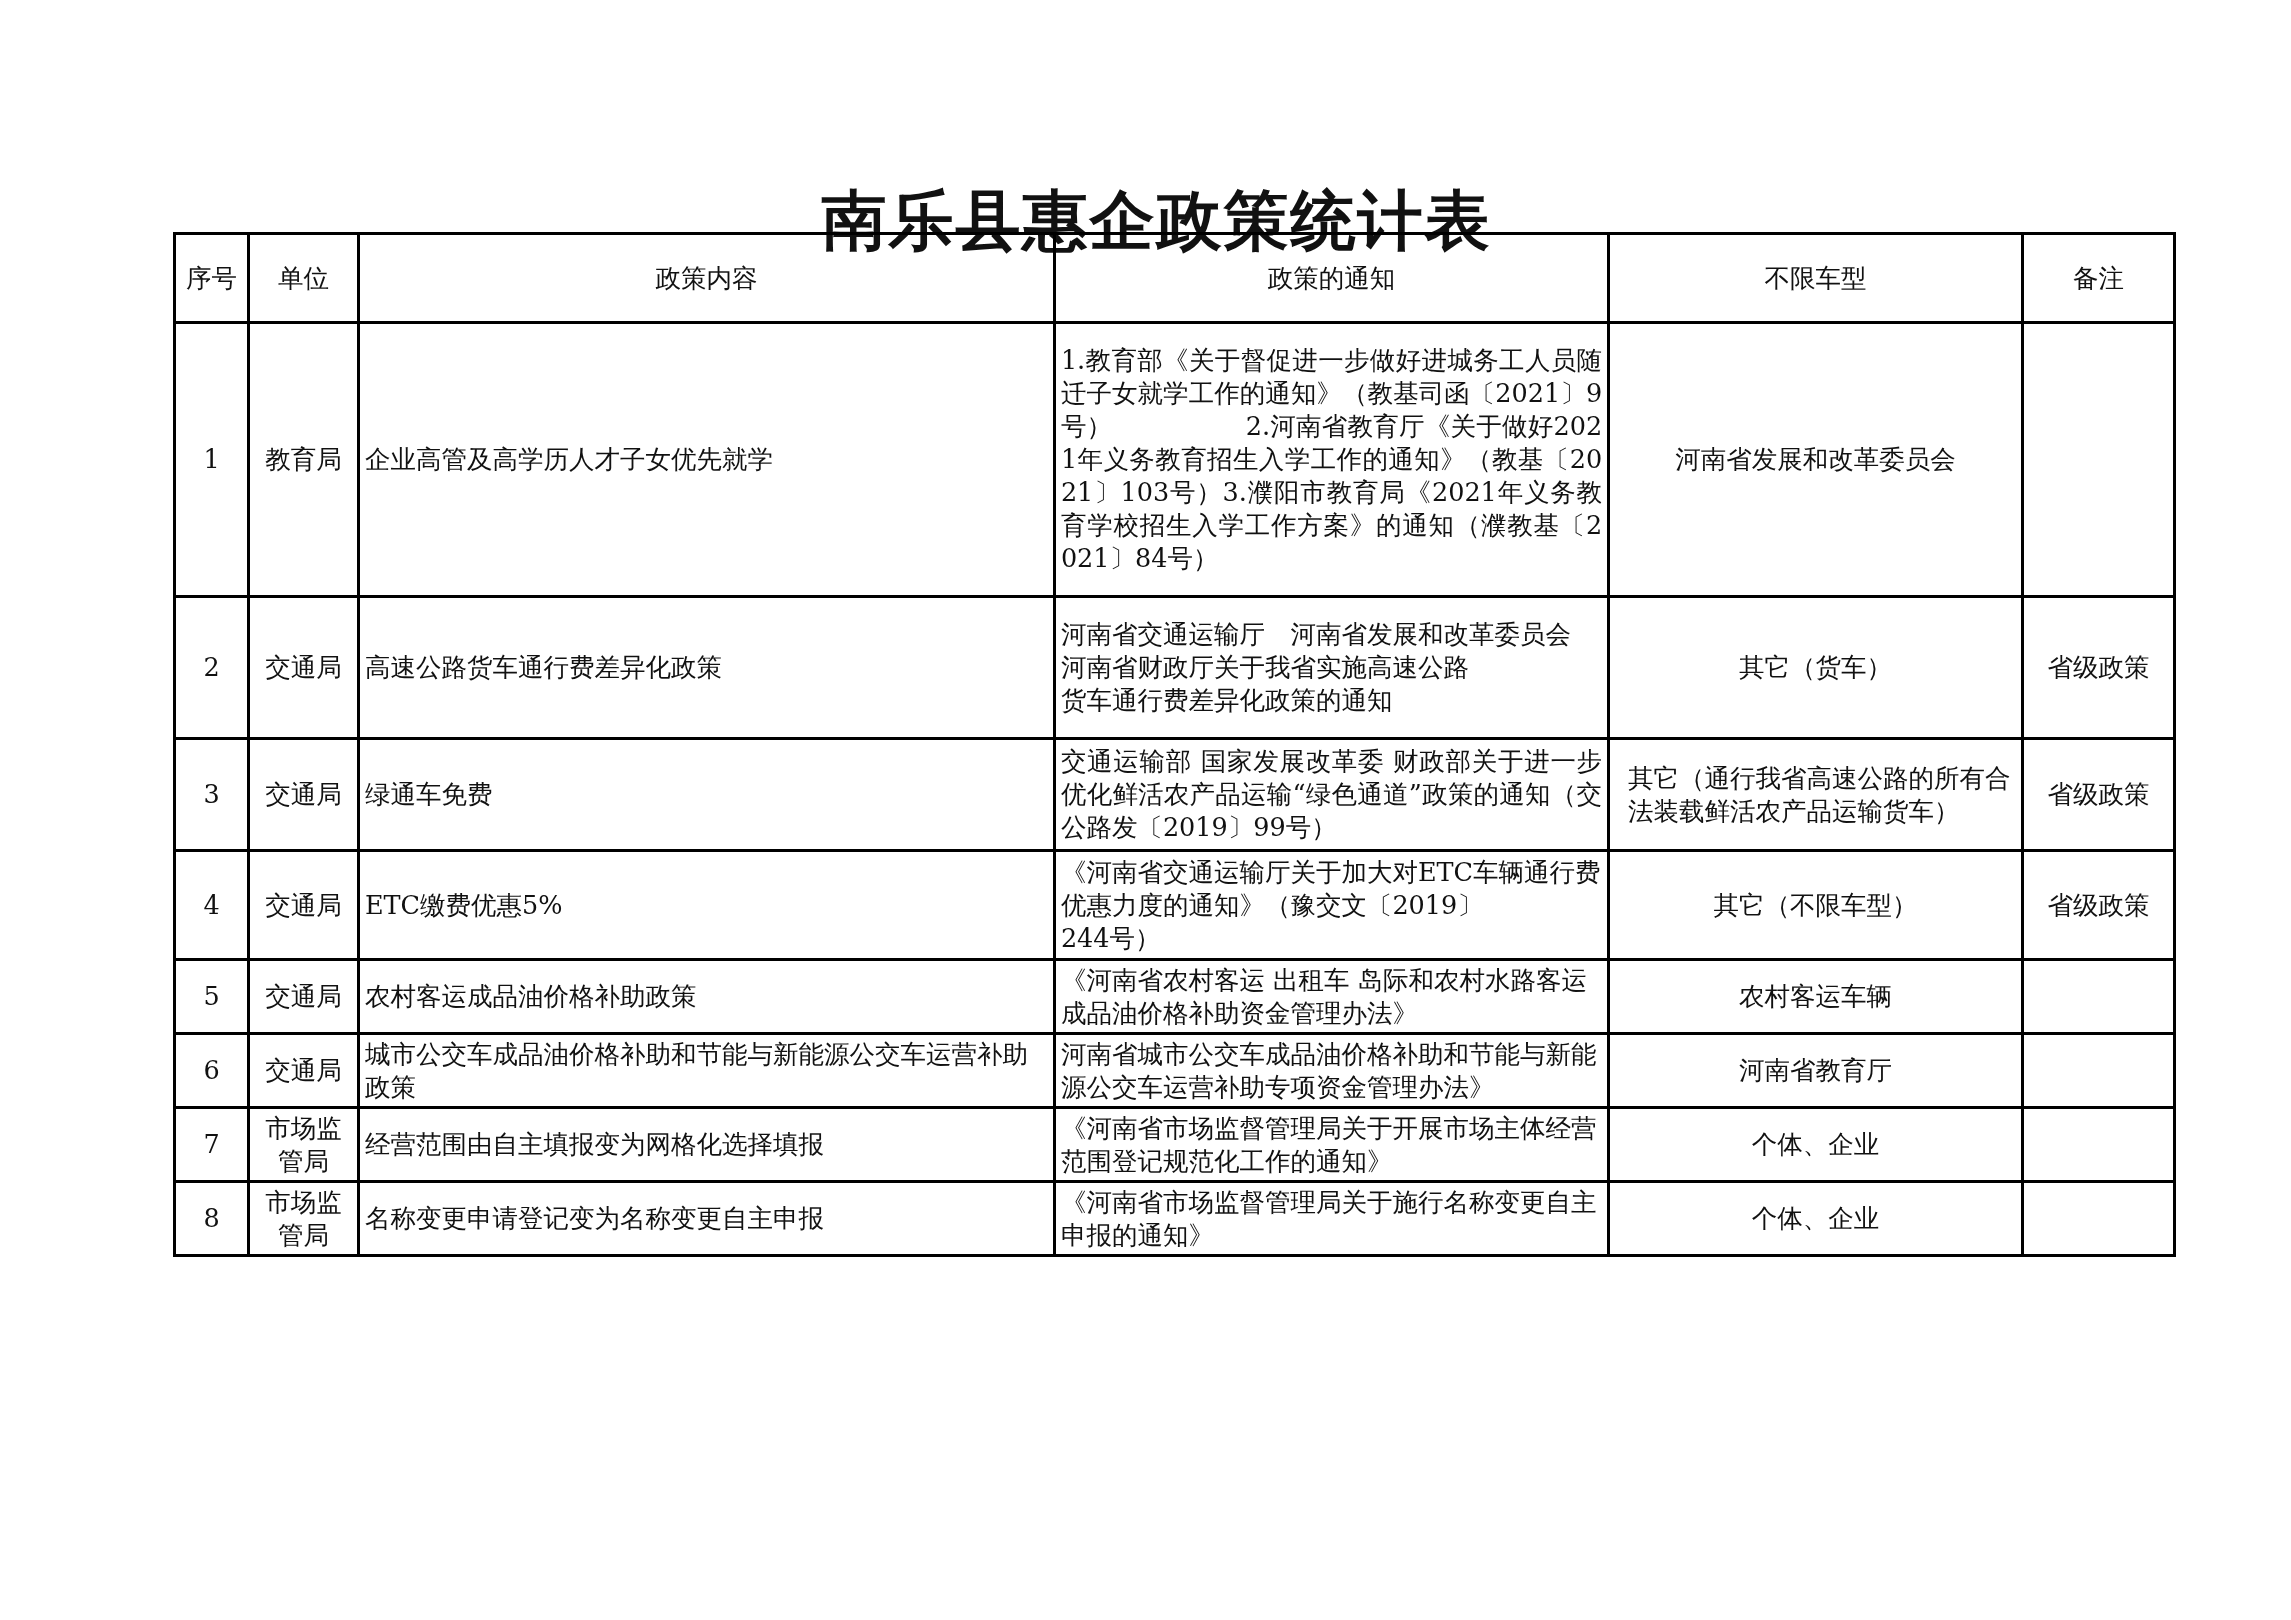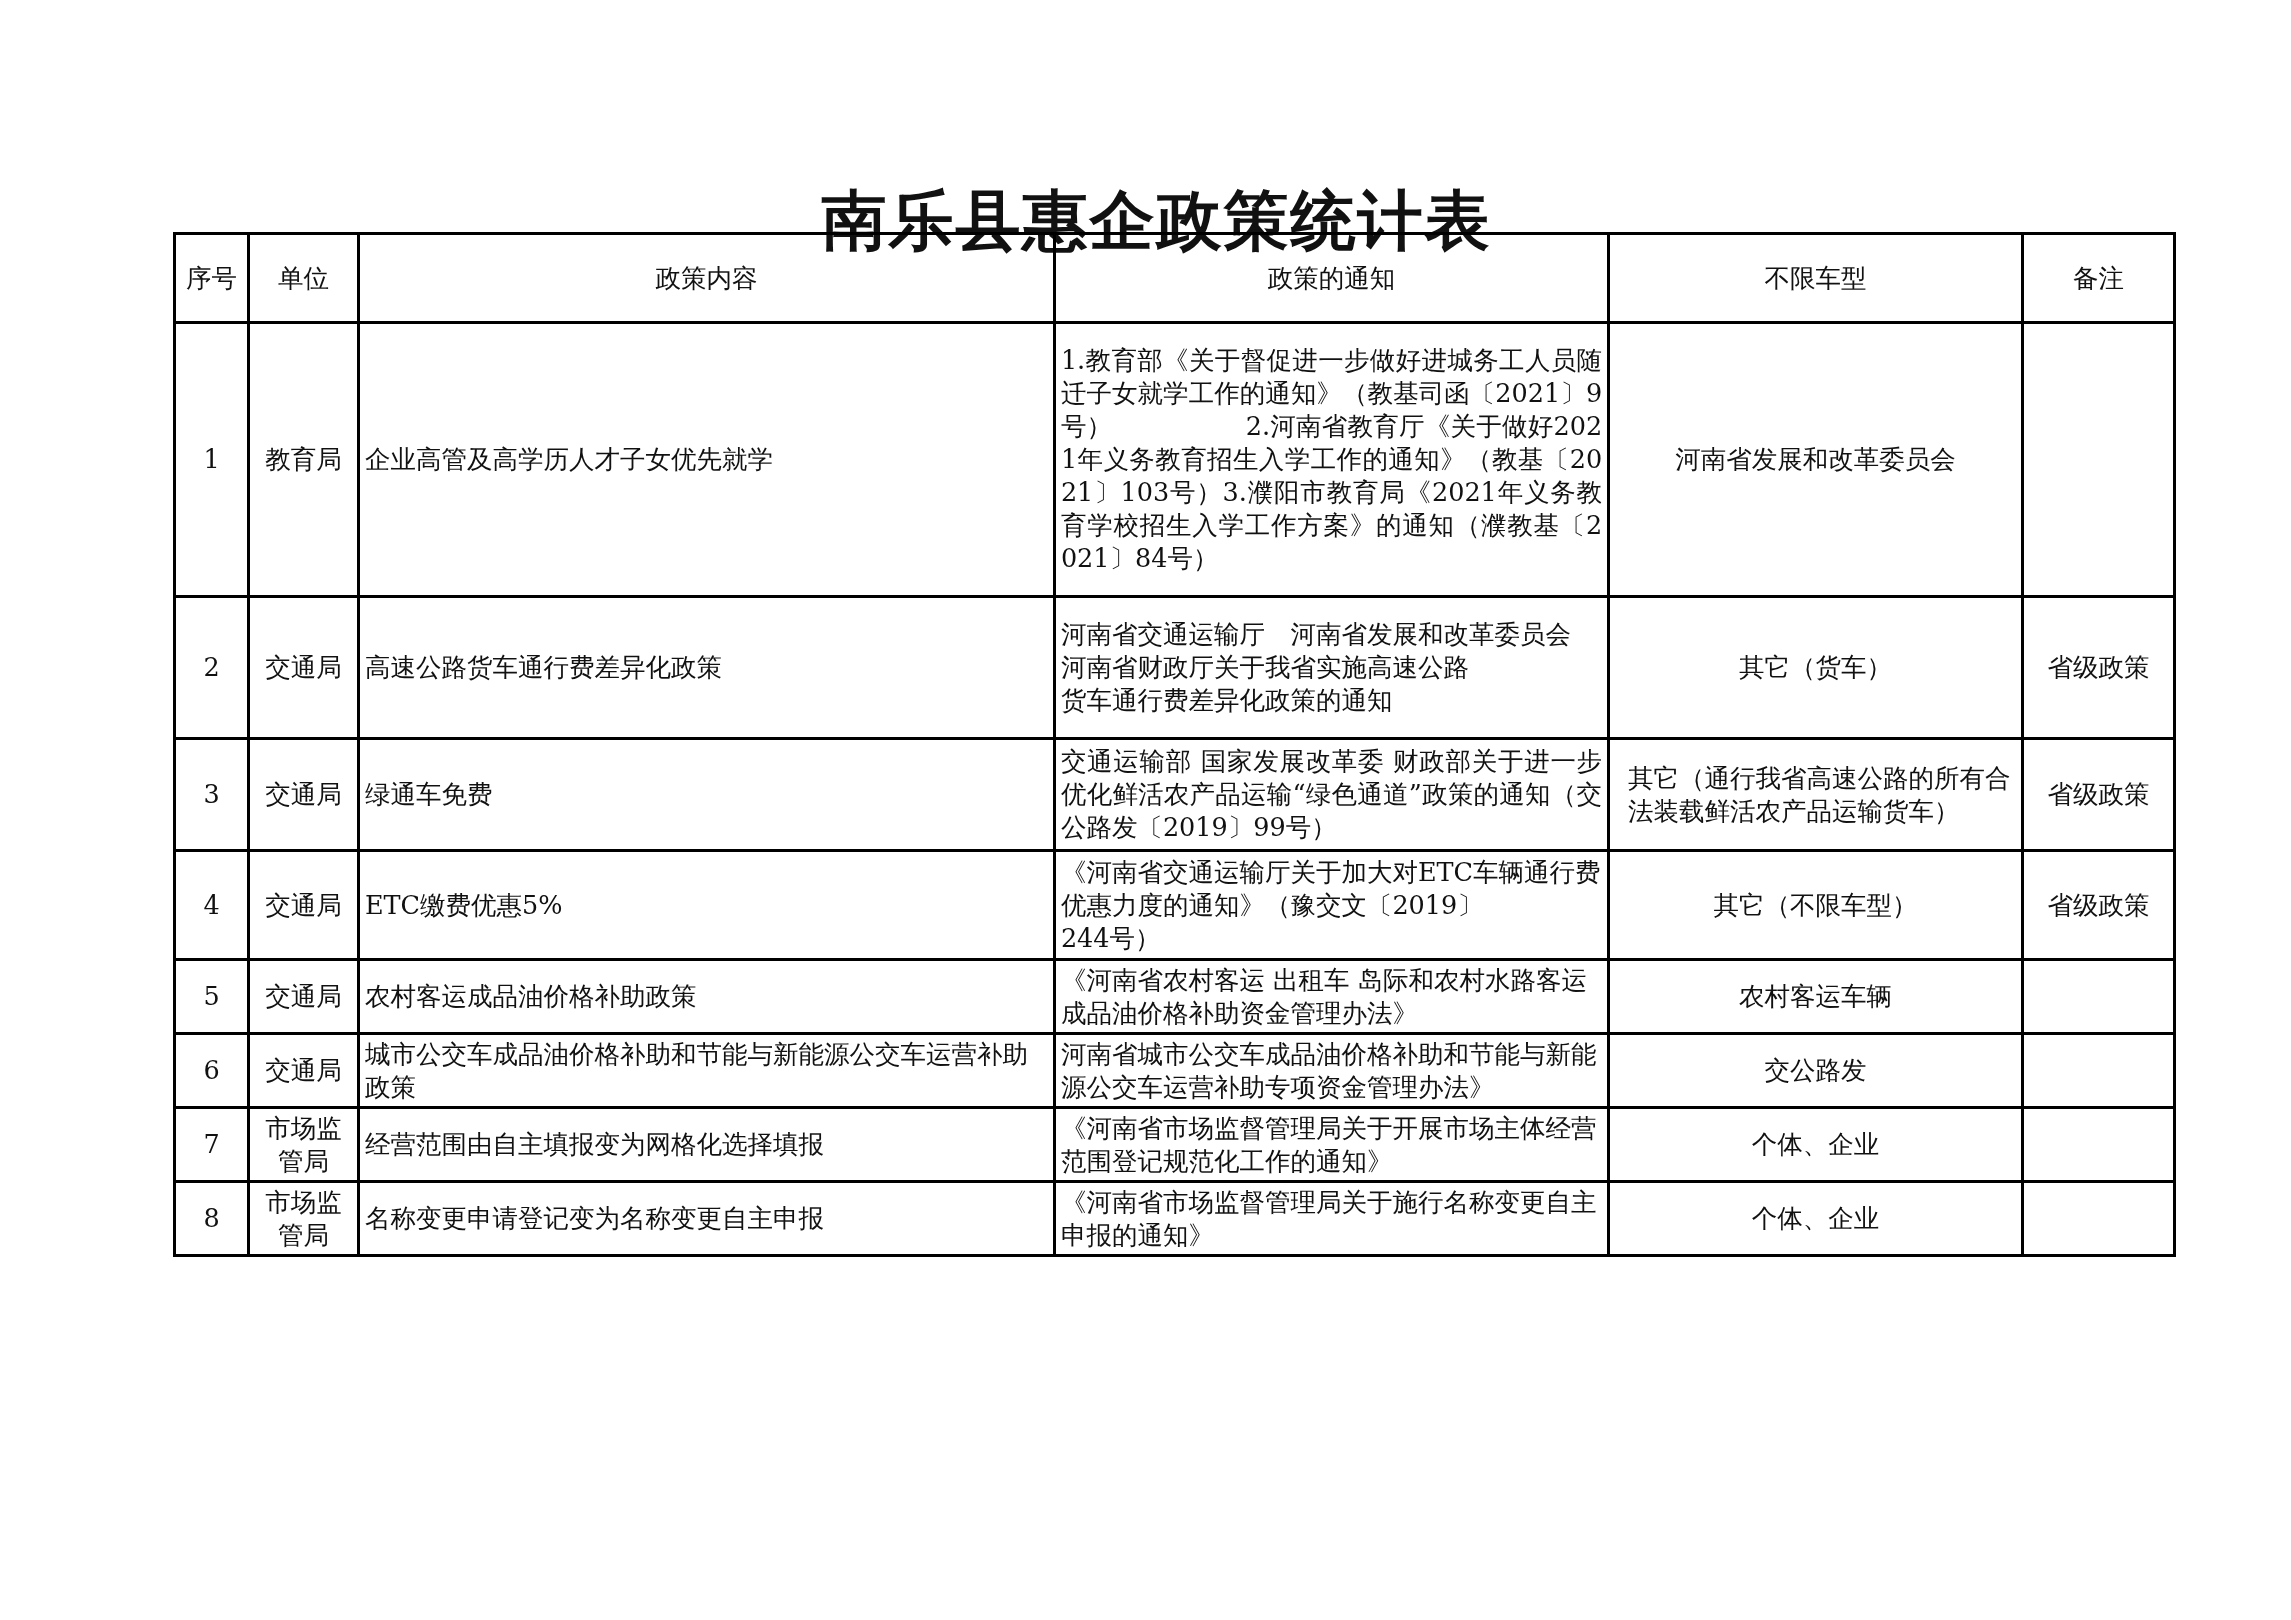--- a/index.html
+++ b/index.html
@@ -85,21 +85,21 @@
       <td>农村客运成品油价格补助政策</td>
       <td>《河南省农村客运 出租车 岛际和农村水路客运成品油价格补助资金管理办法》</td>
       <td class="c-center">农村客运车辆</td>
       <td class="c-center"></td>
     </tr>
     <tr style="height:74px">
       <td class="c-center">6</td>
       <td class="c-center">交通局</td>
       <td>城市公交车成品油价格补助和节能与新能源公交车运营补助政策</td>
       <td>河南省城市公交车成品油价格补助和节能与新能源公交车运营补助专项资金管理办法》</td>
-      <td class="c-center">交公路发</td>
+      <td class="c-center">河南省教育厅</td>
       <td class="c-center"></td>
     </tr>
     <tr style="height:74px">
       <td class="c-center">7</td>
       <td class="c-center">市场监管局</td>
       <td>经营范围由自主填报变为网格化选择填报</td>
       <td>《河南省市场监督管理局关于开展市场主体经营范围登记规范化工作的通知》</td>
       <td class="c-center">个体、企业</td>
       <td class="c-center"></td>
     </tr>

